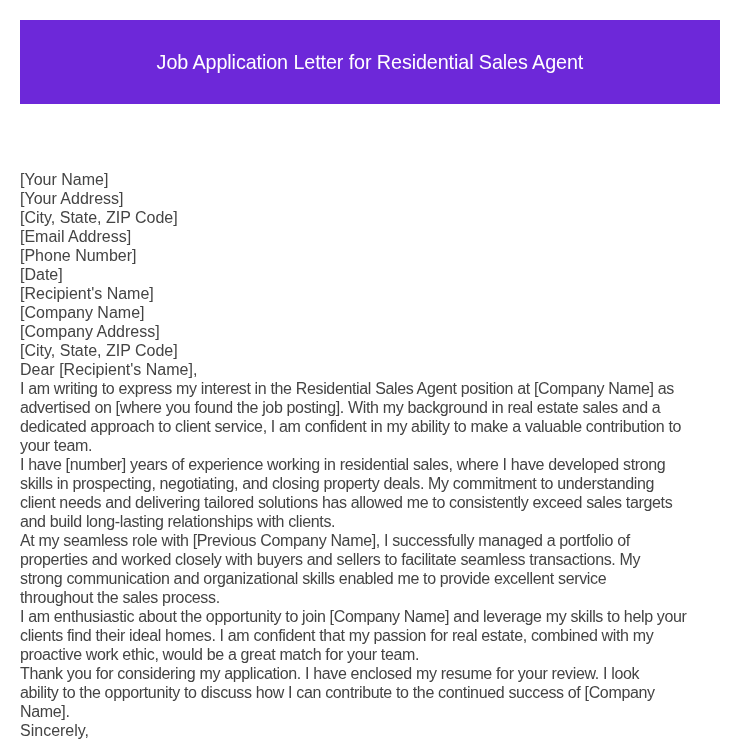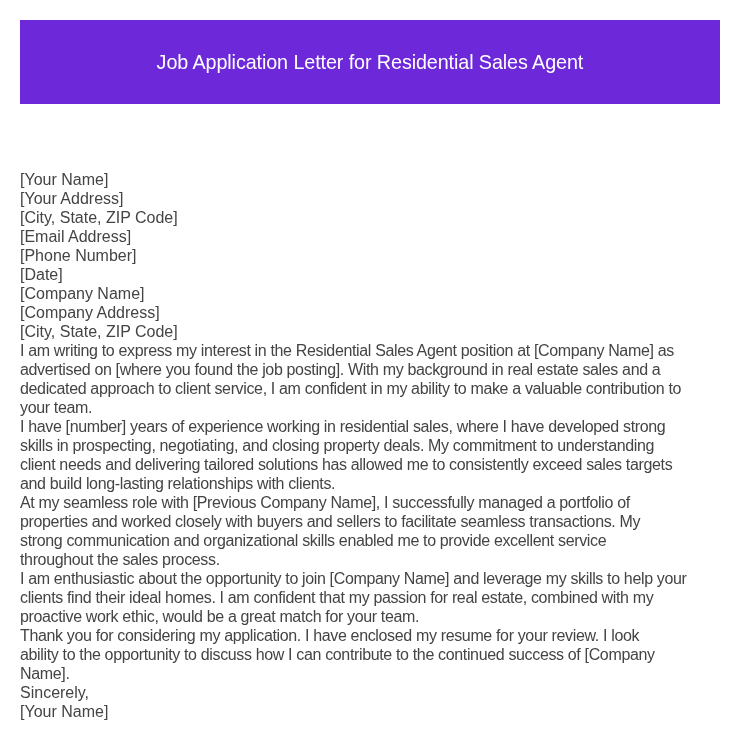--- a/index.html
+++ b/index.html
@@ -64,24 +64,26 @@
 <div class="content">
   <div>
     <span class="line">[Your Name]</span>
     <span class="line">[Your Address]</span>
     <span class="line">[City, State, ZIP Code]</span>
     <span class="line">[Email Address]</span>
     <span class="line">[Phone Number]</span>
   </div>
   <span class="line">[Date]</span>
   <div>
+    <span class="line">[Recipient's Name]</span>
     <span class="line">[Company Name]</span>
     <span class="line">[Company Address]</span>
     <span class="line">[City, State, ZIP Code]</span>
   </div>
+  <span class="line">Dear [Recipient's Name],</span>
 
   <div>
     <span class="para-line">I am writing to express my interest in the Residential Sales Agent position at [Company Name] as</span>
     <span class="para-line">advertised on [where you found the job posting]. With my background in real estate sales and a</span>
     <span class="para-line">dedicated approach to client service, I am confident in my ability to make a valuable contribution to</span>
     <span class="para-line">your team.</span>
   </div>
 
   <div>
     <span class="para-line">I have [number] years of experience working in residential sales, where I have developed strong</span>

